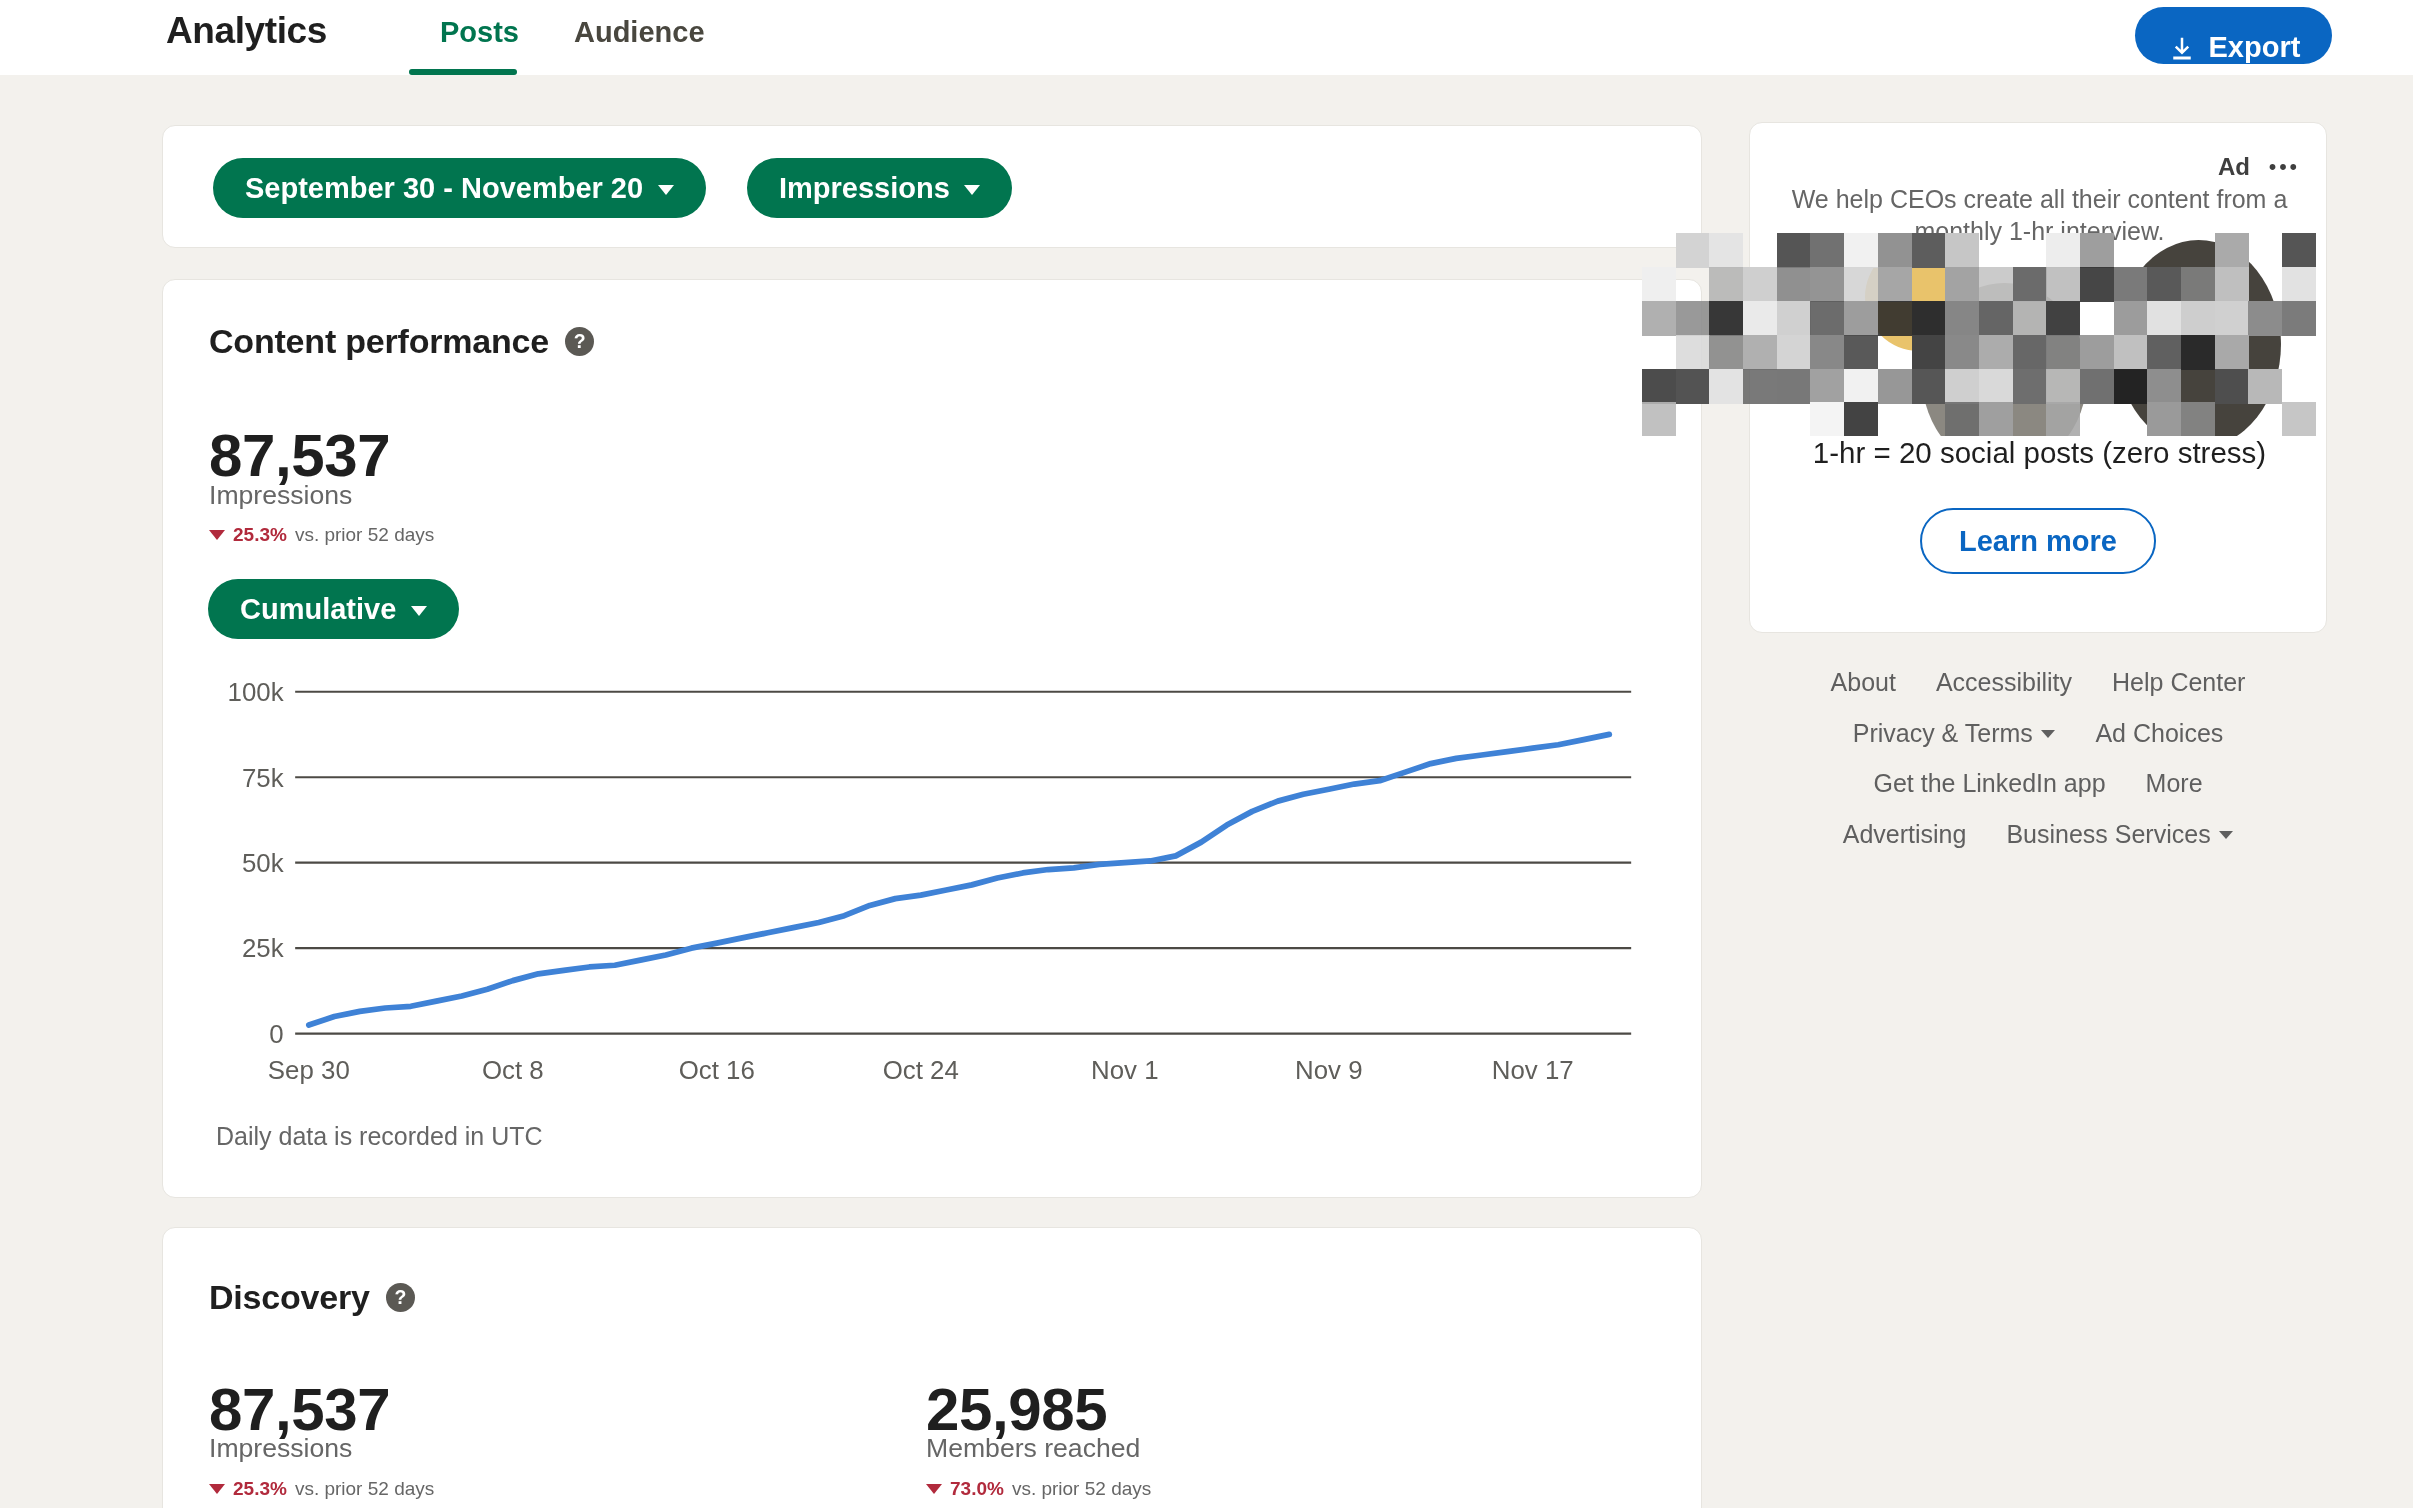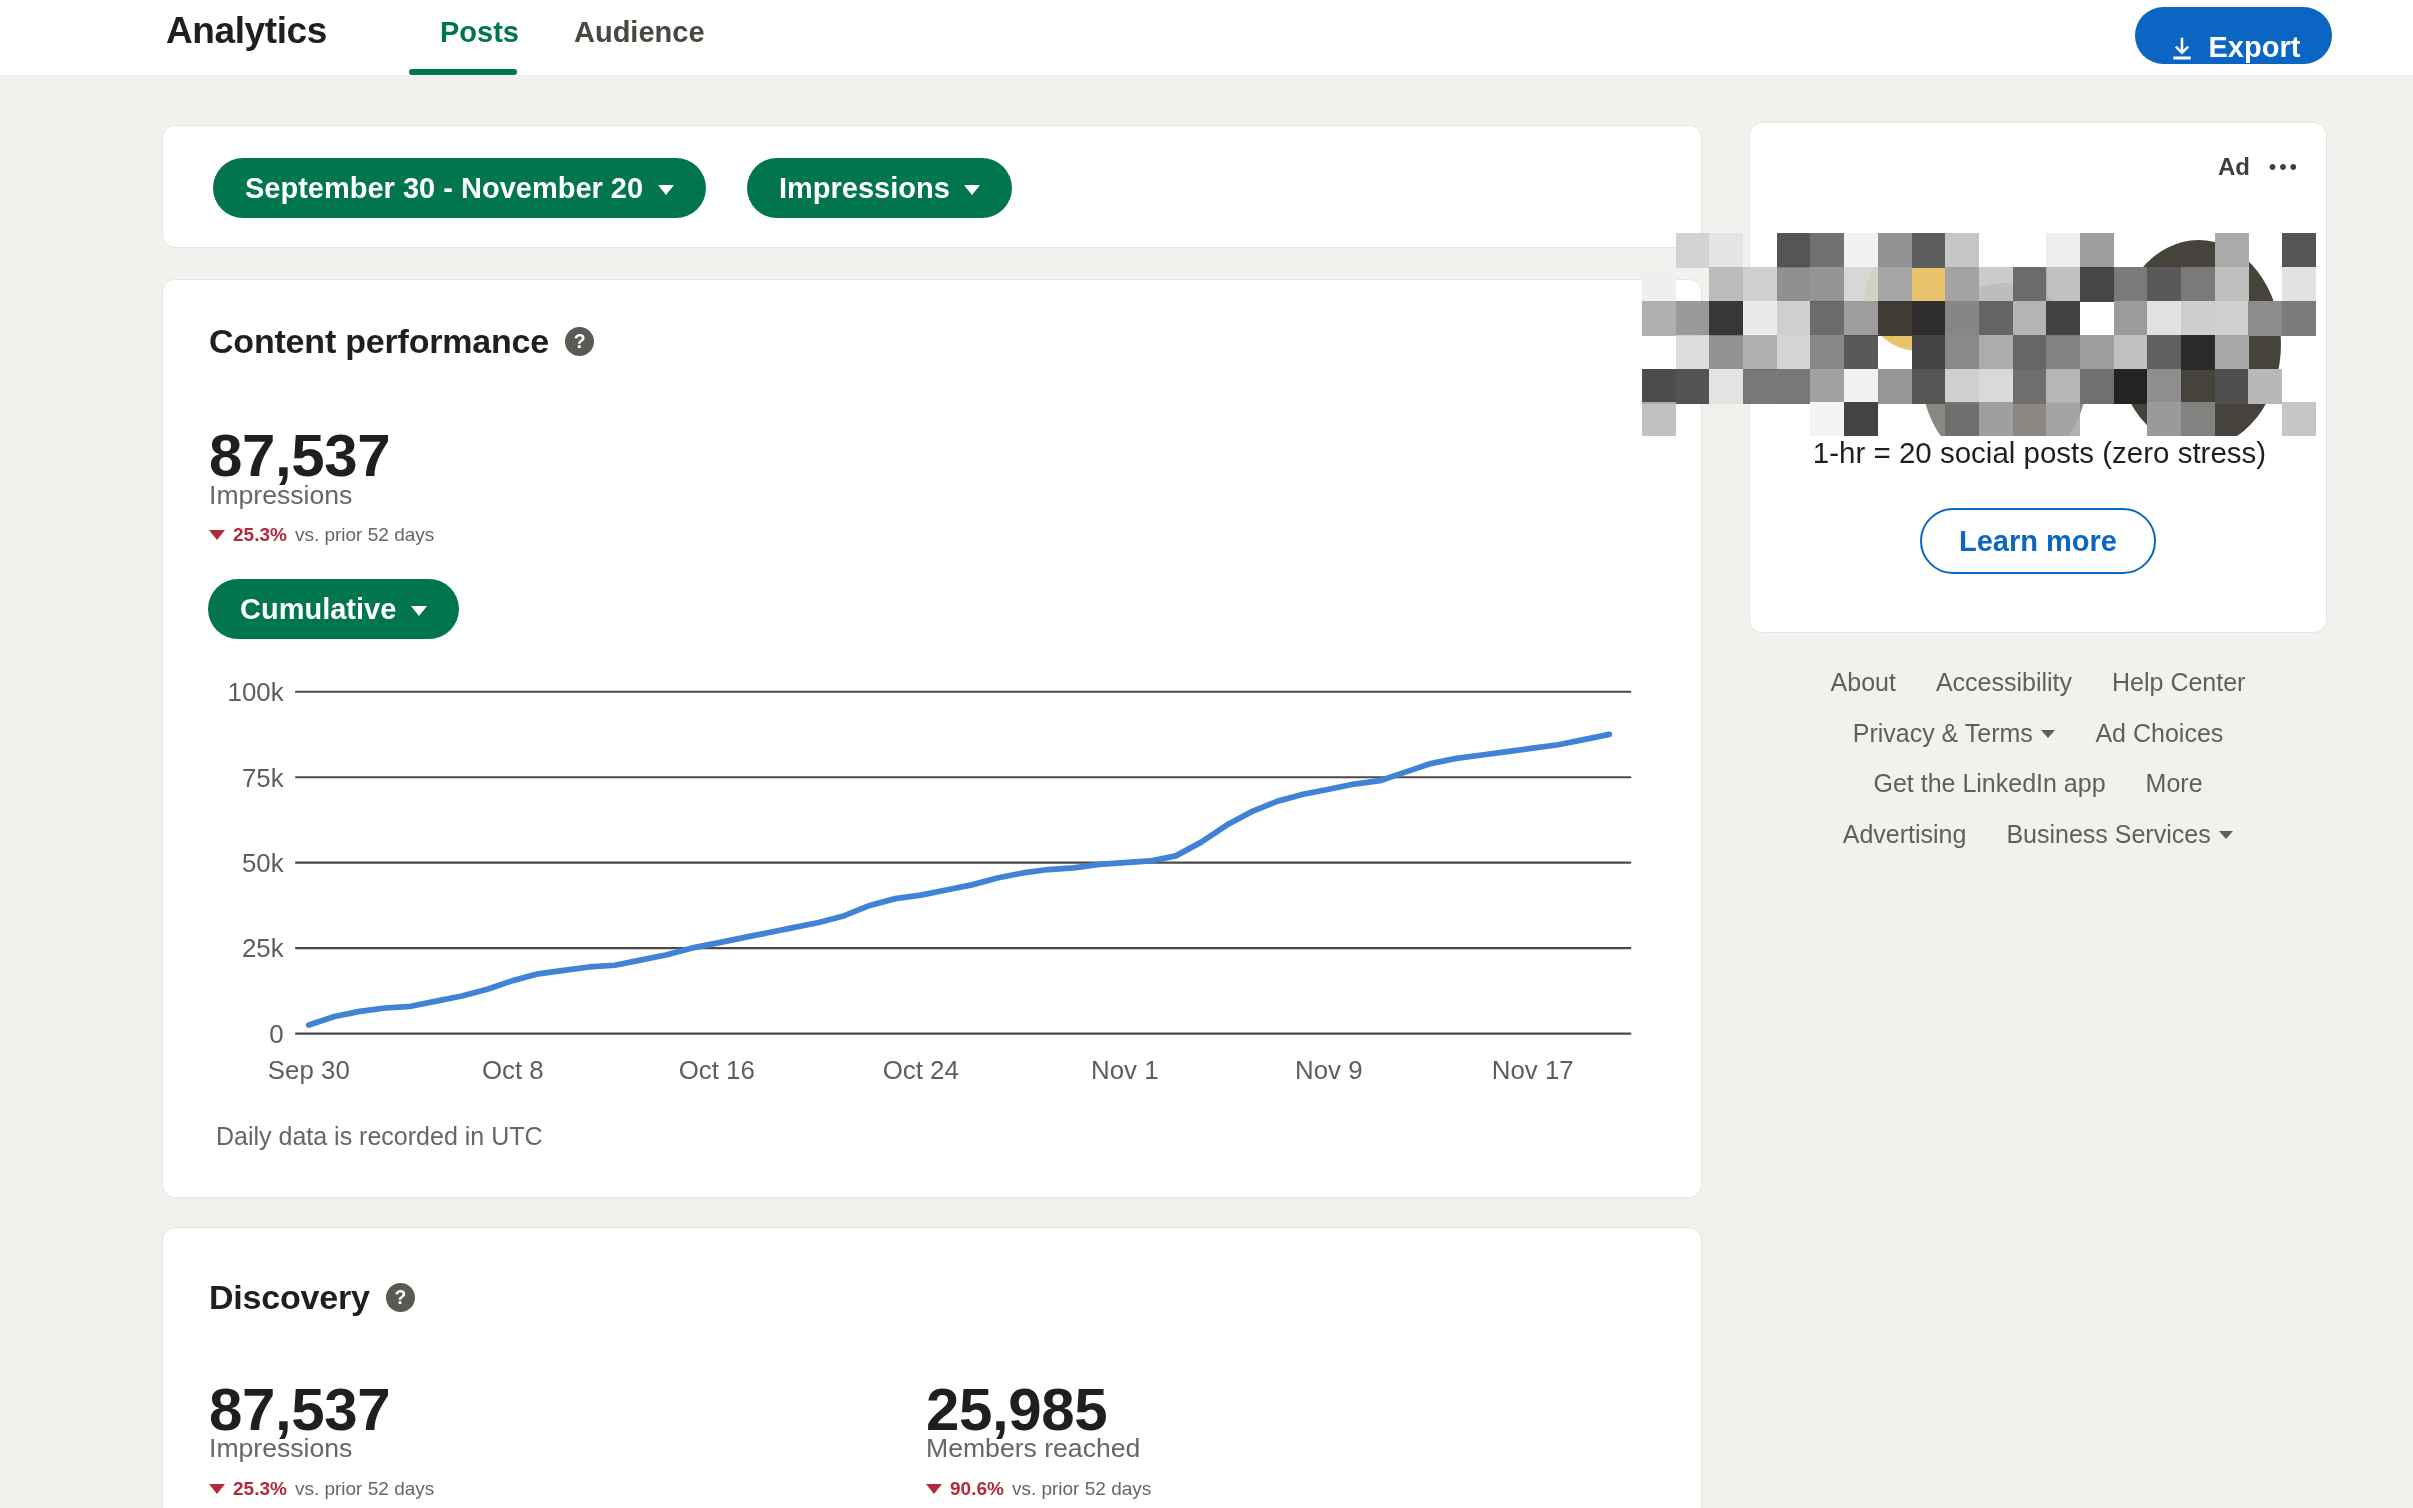--- a/index.html
+++ b/index.html
@@ -177,29 +177,33 @@
   <div class="stat-label" style="left:46px;top:205px;">Impressions</div>
   <div class="stat-delta" style="left:46px;top:250px;">
     <span class="tri-down"></span>
     <span class="delta-pct">25.3%</span>
     <span>vs. prior 52 days</span>
   </div>
   <div class="stat-value" style="left:763px;top:147px;">25,985</div>
   <div class="stat-label" style="left:763px;top:205px;">Members reached</div>
   <div class="stat-delta" style="left:763px;top:250px;">
     <span class="tri-down"></span>
-    <span class="delta-pct">90.6%</span>
+    <span class="delta-pct">73.0%</span>
     <span>vs. prior 52 days</span>
   </div>
 </div>
 
 <div class="card card-ad">
   <div class="ad-top">
     <span class="ad-badge">Ad</span>
     <span class="ad-menu">•••</span>
+  </div>
+  <div class="ad-headline">
+    <span>We help CEOs create all their content from a</span><br>
+    <span>monthly 1-hr interview.</span>
   </div>
   <div class="ad-caption">1-hr = 20 social posts (zero stress)</div>
   <button class="ad-cta">Learn more</button>
 </div>
 
 <div class="mosaic">
   <div class="blob" style="left:223px;top:10px;width:108px;height:108px;background:#e9c36b;"></div>
   <div class="blob" style="left:280px;top:50px;width:165px;height:187px;background:#8b8881;"></div>
   <div class="blob" style="left:474px;top:7.2px;width:165px;height:208px;background:#46433d;"></div>
 <div style="position: absolute; left: 34px; top: 0px; width: 34px; height: 35px; background: rgb(211, 211, 211);"></div>

